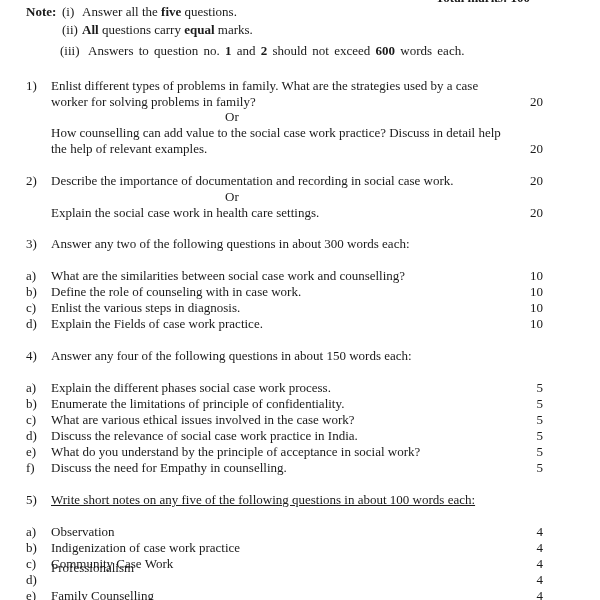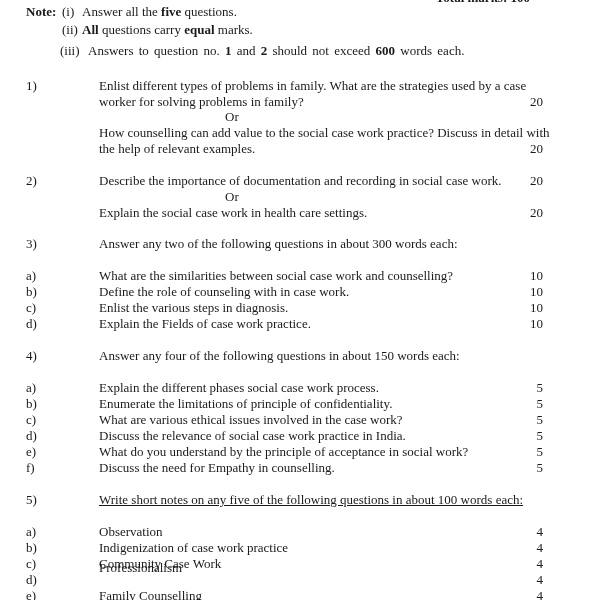--- a/index.html
+++ b/index.html
@@ -3,21 +3,21 @@
 <meta charset="utf-8">
 <style>
   html, body { margin:0; padding:0; background:#ffffff; }
   body {
     width:600px; height:600px; overflow:hidden; position:relative;
     font-family:"Liberation Serif", "DejaVu Serif", serif;
     font-size:13px; color:#1a1a1a; line-height:16px;
   }
   .line { position:absolute; white-space:nowrap; }
   .num { position:absolute; left:26px; }
-  .txt { position:absolute; left:51px;margin-left:48px; }
+  .txt { position:absolute; left:51px; }
   .mark { position:absolute; right:57px; text-align:right; }
   .or { position:absolute; left:225px; }
   b { font-weight:bold; }
   .header-total { position:absolute; top:-10px; right:70px; font-weight:bold; font-size:13px; }
   .note-label { position:absolute; left:26px; font-weight:bold; }
   .note-roman { position:absolute; }
 </style>
 </head>
 <body>
 
@@ -40,21 +40,21 @@
       <span style="position:absolute; left:82px; word-spacing:2px;margin-left:6px;"><span>Answers to question no. </span><b>1</b><span> and </span><b>2</b><span> should not exceed </span><b>600</b><span> words each.</span></span>
     </div>
   </div>
 
   <div>
     <span class="line num" style="top:78px;">1)</span>
     <span class="line txt" style="top:78px;">Enlist different types of problems in family. What are the strategies used by a case</span>
     <span class="line txt" style="top:94px;">worker for solving problems in family?</span>
     <span class="line mark" style="top:94px;">20</span>
     <span class="line or" style="top:109px;">Or</span>
-    <span class="line txt" style="top:125px;">How counselling can add value to the social case work practice? Discuss in detail with</span>
+    <span class="line txt" style="top:125px;">How counselling can add value to the social case work practice? Discuss in detail help</span>
     <span class="line txt" style="top:141px;">the help of relevant examples.</span>
     <span class="line mark" style="top:141px;">20</span>
   </div>
 
   <div>
     <span class="line num" style="top:173px;">2)</span>
     <span class="line txt" style="top:173px;">Describe the importance of documentation and recording in social case work.</span>
     <span class="line mark" style="top:173px;">20</span>
     <span class="line or" style="top:189px;">Or</span>
     <span class="line txt" style="top:205px;">Explain the social case work in health care settings.</span>

